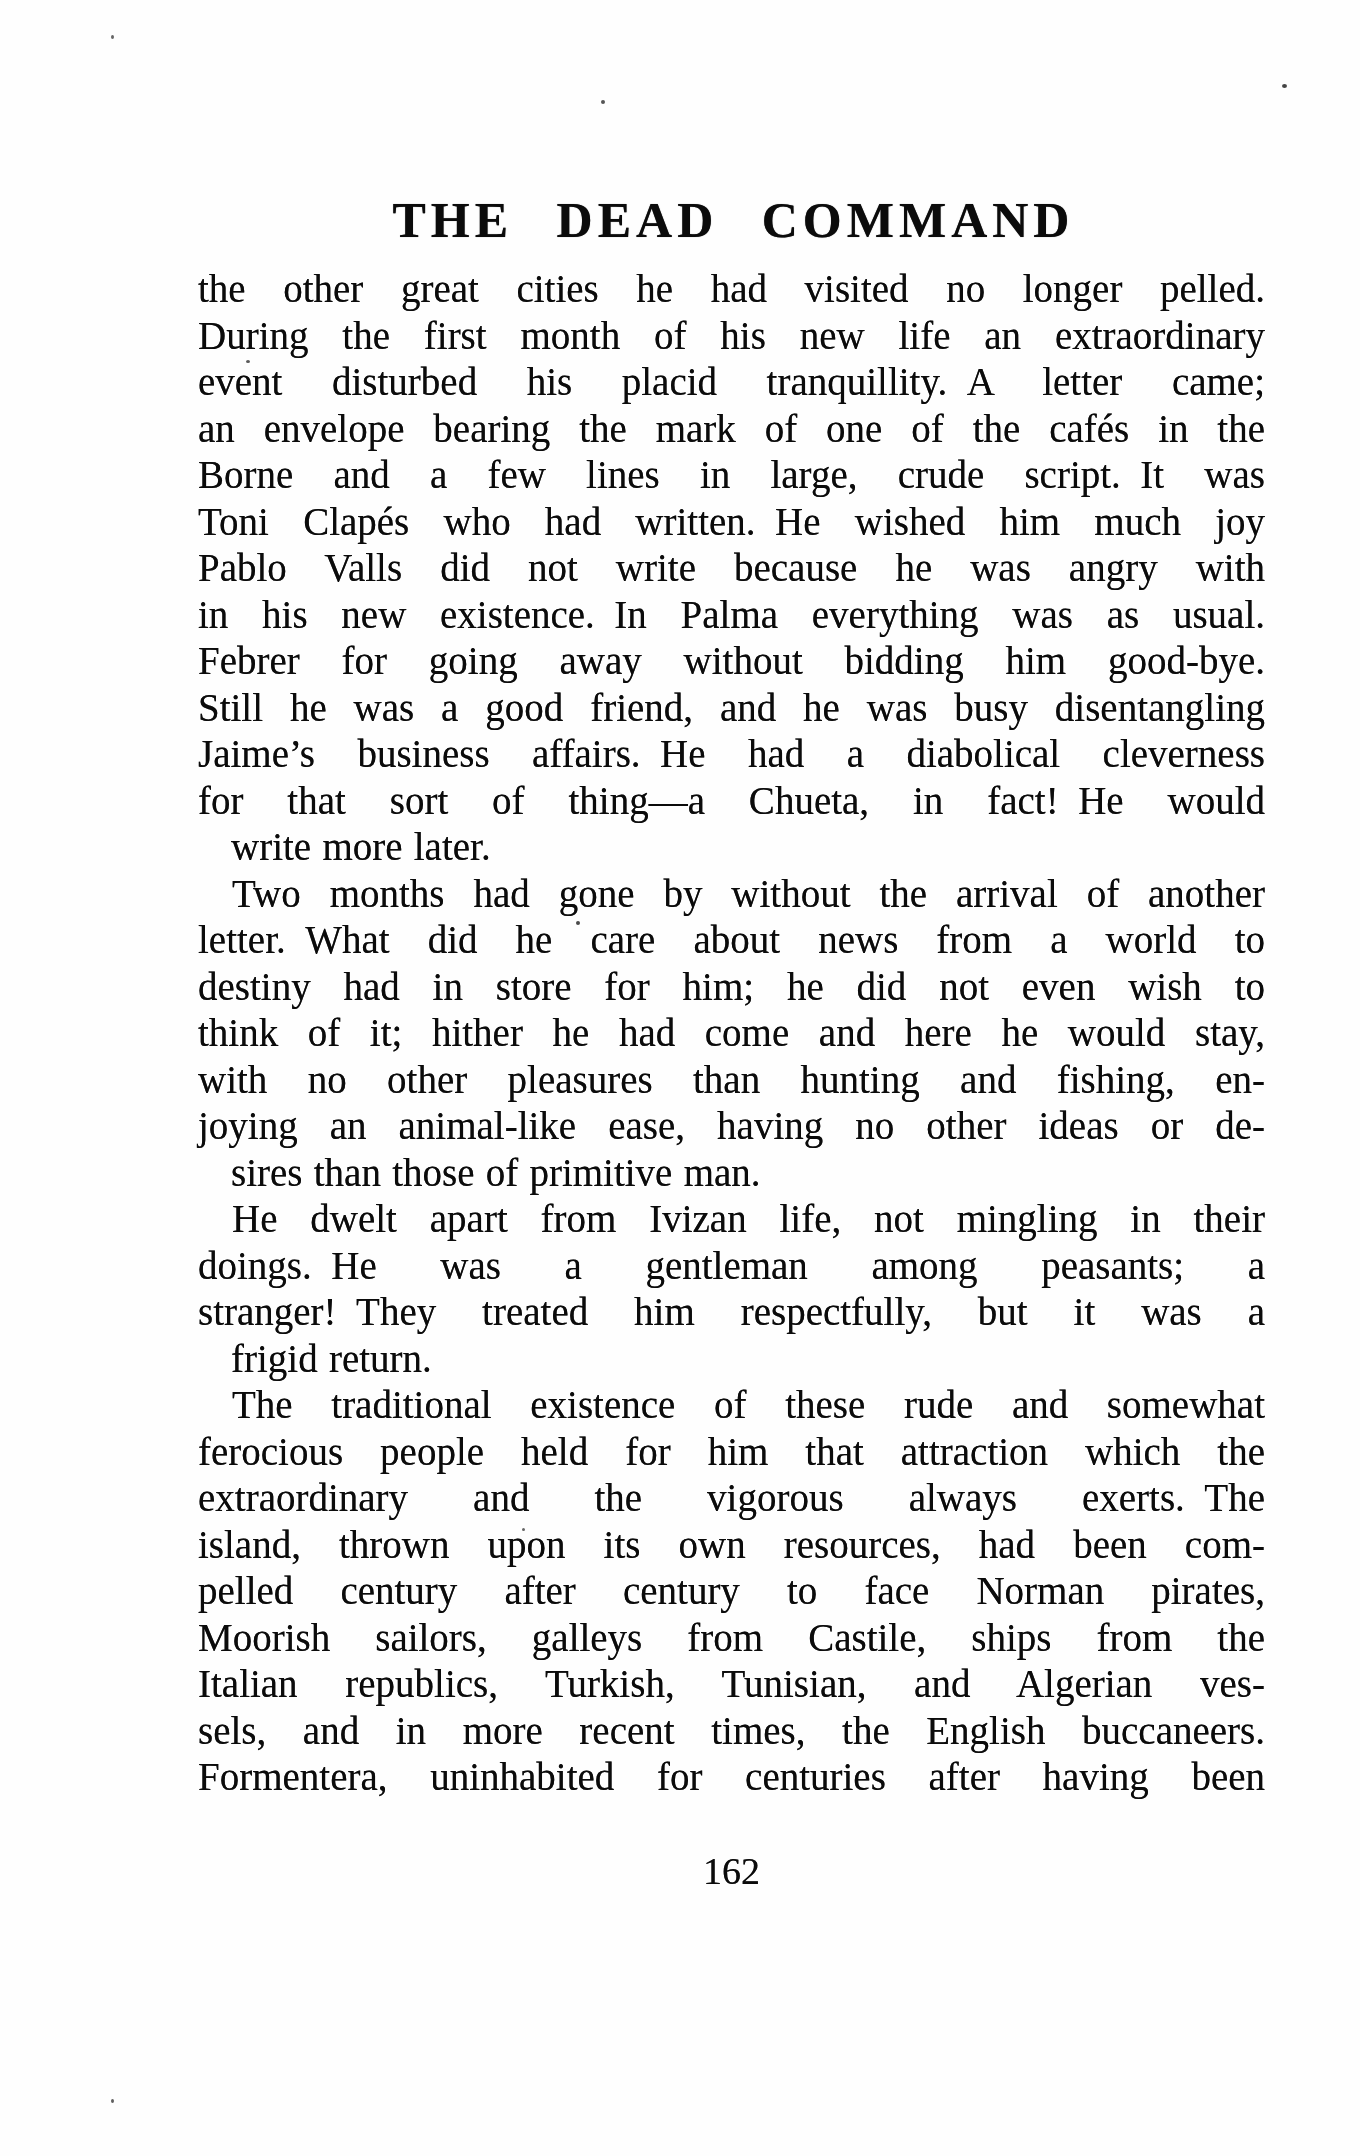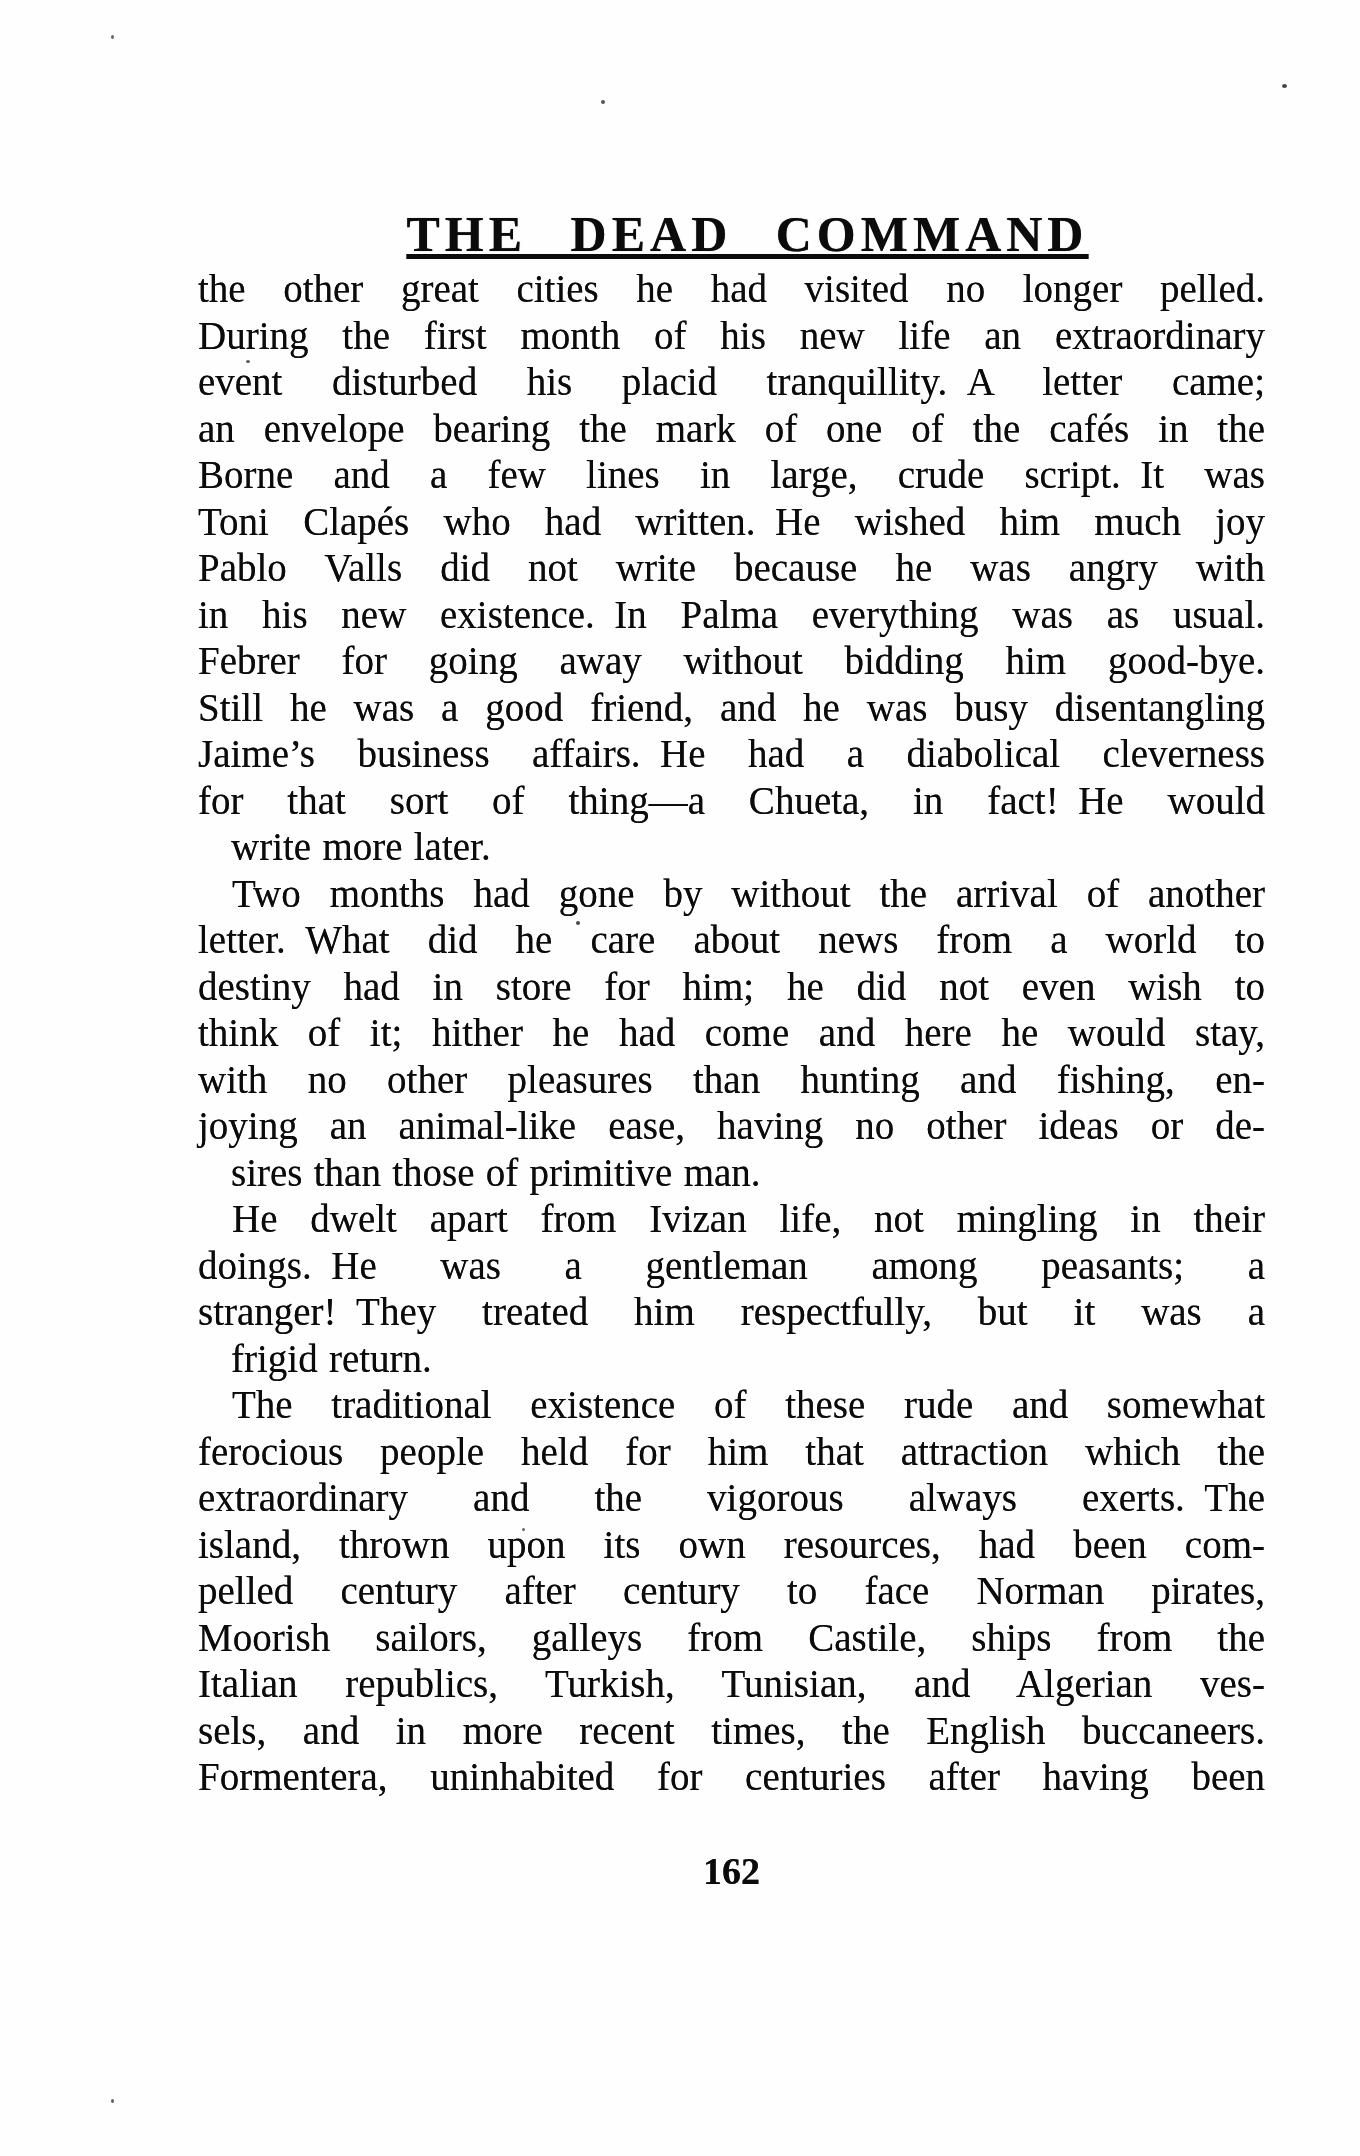--- a/index.html
+++ b/index.html
@@ -11,29 +11,28 @@
   }
   .page{
     position:absolute;inset:0;
     background:#fefefe;
     color:#0b0b0b;
     overflow:hidden;
   }
   .title{
     position:absolute;
     left:198px;top:189px;width:1067px;
-    margin:16px;
+    margin:2px;
     text-align:center;
     font-size:50px;
     font-weight:700;
     letter-spacing:5px;
     word-spacing:26px;
     text-shadow:0 0 0.7px rgba(0,0,0,0.75);
     font-family:"Liberation Serif", serif;
-    text-decoration:underline;
   }
   .body-text{
     position:absolute;
     left:198px;top:266px;width:1067px;
     font-size:39px;
     line-height:46.5px;
     word-spacing:1.5px;
     text-shadow:0 0 0.6px rgba(0,0,0,0.7);
   }
   .ln{
@@ -47,21 +46,21 @@
     margin-left:33px;
   }
   .ln.indent{
     padding-left:34px;
   }
   .folio{
     position:absolute;
     left:198px;top:1849px;width:1067px;
     text-align:center;
     font-size:38px;
-    font-weight:700;
+    font-weight:400;
     text-shadow:0 0 0.6px rgba(0,0,0,0.7);
   }
   .speck{
     position:absolute;
     background:#3a3a3a;
     border-radius:50%;
   }
   .speck.s1{left:601px;top:100px;width:4px;height:4px;background:#555;}
   .speck.s2{left:1282px;top:84px;width:5px;height:4px;background:#444;}
   .speck.s3{left:111px;top:35px;width:3px;height:4px;background:#666;}

